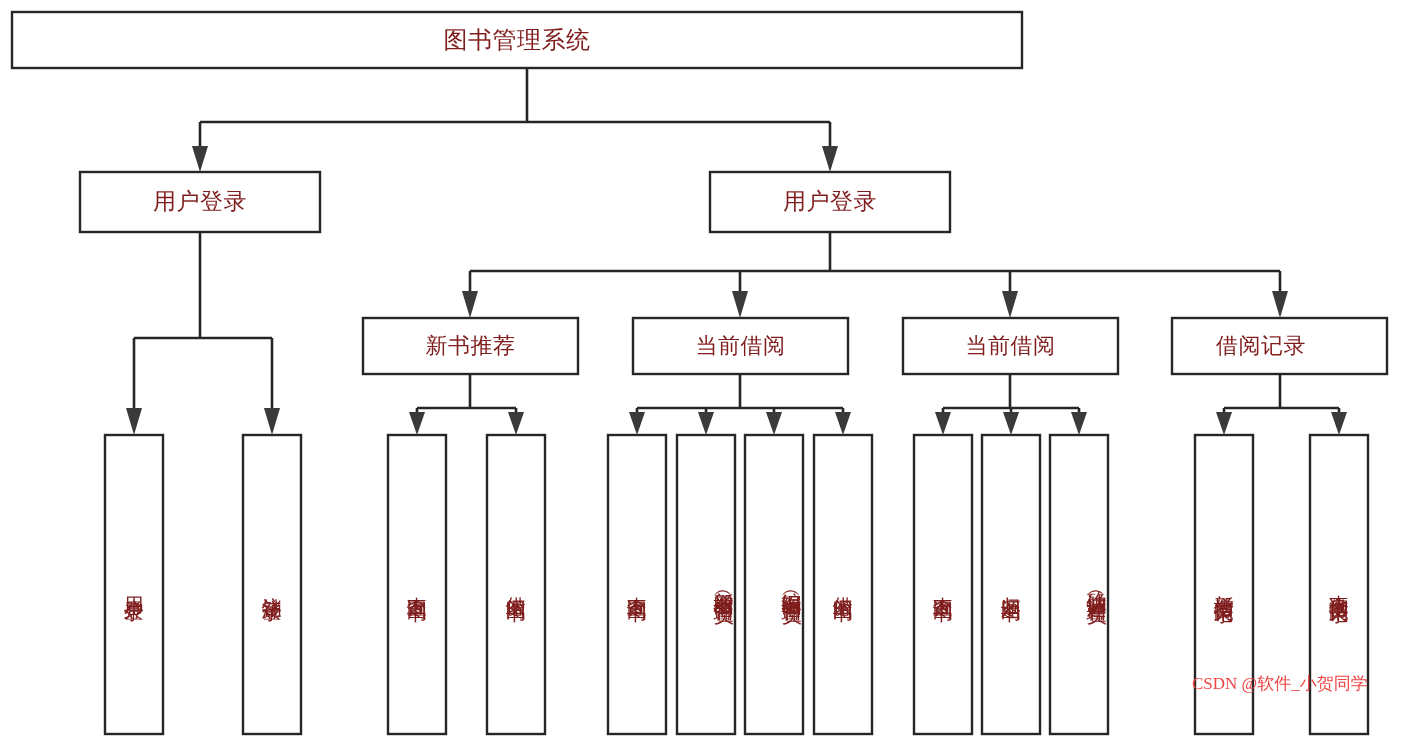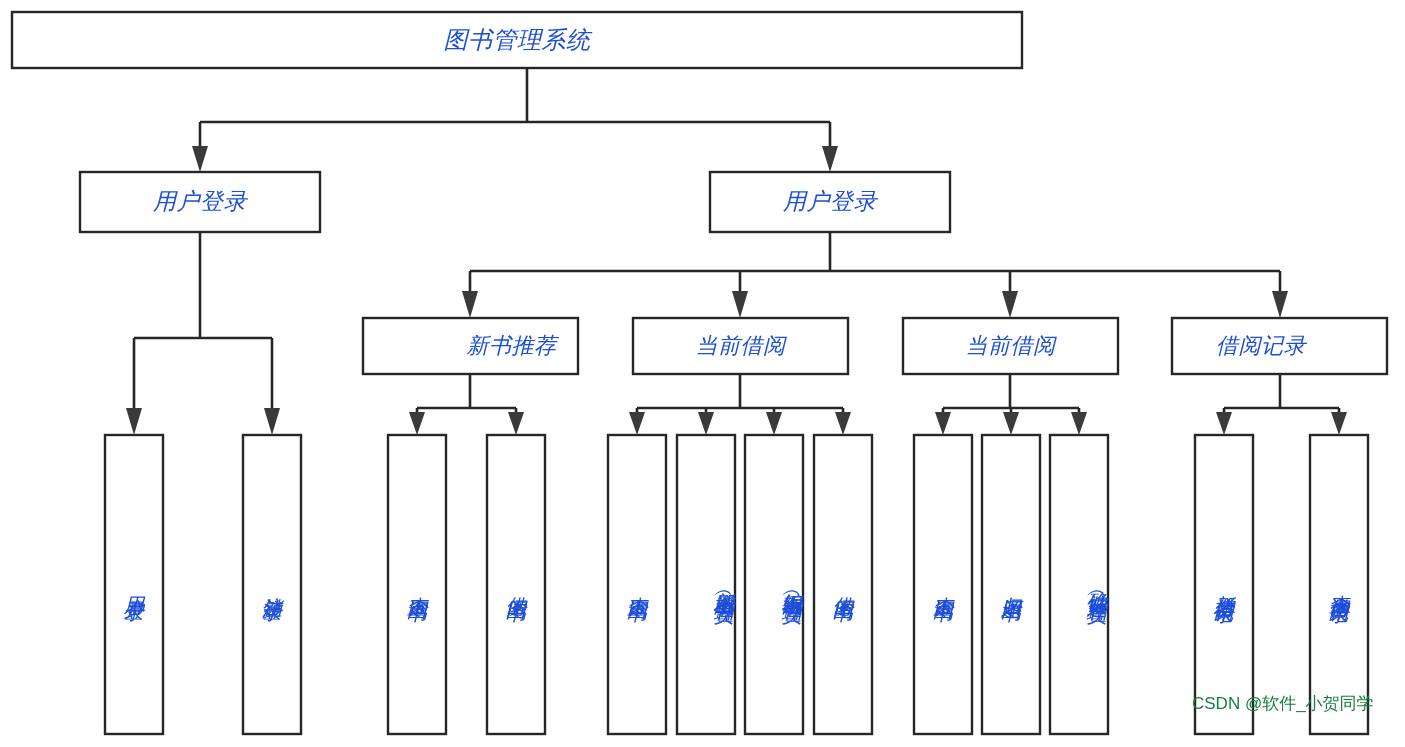--- a/index.html
+++ b/index.html
@@ -39,46 +39,45 @@
   }
   .arrow-head {
     fill: #3a3a3a;
     stroke: none;
   }
   .node-label {
     position: absolute;
     display: flex;
     align-items: center;
     justify-content: center;
-    color: #1d4ed8;
+    color: #7f1d1d;
     font-family: "Liberation Sans", sans-serif;
     font-size: 21px;
     line-height: 1.12;
     letter-spacing: 0.5px;
     text-align: center;
     white-space: pre;
     pointer-events: none;
-    font-style: italic;
   }
   .node-label.horizontal {
     writing-mode: horizontal-tb;
   }
   .node-label.vertical {
     writing-mode: vertical-rl;
     text-orientation: upright;
     letter-spacing: 2px;
     font-size: 20px;
   }
   .watermark {
     position: absolute;
     left: 1192px;
-    top: 692px;
-    font-family: Liberation Sans, sans-serif;
+    top: 672px;
+    font-family: Liberation Serif, serif;
     font-size: 17px;
-    color: #15803d;
+    color: #ef4444;
     white-space: pre;
     pointer-events: none;
   }
 </style>
 </head>
 <body>
 
 <div id="diagram-root">
 
   <svg id="tree-svg" viewBox="0 0 1405 747">
@@ -183,21 +182,21 @@
       <polygon class="arrow-head" points="1216,412 1232,412 1224,435"></polygon>
       <polygon class="arrow-head" points="1331,412 1347,412 1339,435"></polygon>
     </g>
   </svg>
 
   <div class="node-label horizontal" style="left:12px; top:12px; width:1010px; height:56px; font-size:24px;">图书管理系统</div>
 
   <div class="node-label horizontal" style="left:80px; top:172px; width:240px; height:60px; font-size:23px;">用户登录</div>
   <div class="node-label horizontal" style="left:710px; top:172px; width:240px; height:60px; font-size:23px;">用户登录</div>
 
-  <div class="node-label horizontal" style="left:363px; top:318px; width:215px; height:56px; font-size:22px;padding-left:41px;">新书推荐</div>
+  <div class="node-label horizontal" style="left:363px; top:318px; width:215px; height:56px; font-size:22px;">新书推荐</div>
   <div class="node-label horizontal" style="left:633px; top:318px; width:215px; height:56px; font-size:22px;">当前借阅</div>
   <div class="node-label horizontal" style="left:903px; top:318px; width:215px; height:56px; font-size:22px;">当前借阅</div>
   <div class="node-label horizontal" style="left:1172px; top:318px; width:178px; height:56px; font-size:22px;">借阅记录</div>
 
   <div class="node-label vertical" style="left:105px; top:435px; width:58px; height:299px;">用户登录</div>
   <div class="node-label vertical" style="left:243px; top:435px; width:58px; height:299px;">注销登录</div>
 
   <div class="node-label vertical" style="left:388px; top:435px; width:58px; height:299px;">查询图书</div>
   <div class="node-label vertical" style="left:487px; top:435px; width:58px; height:299px;">借阅图书</div>
 

